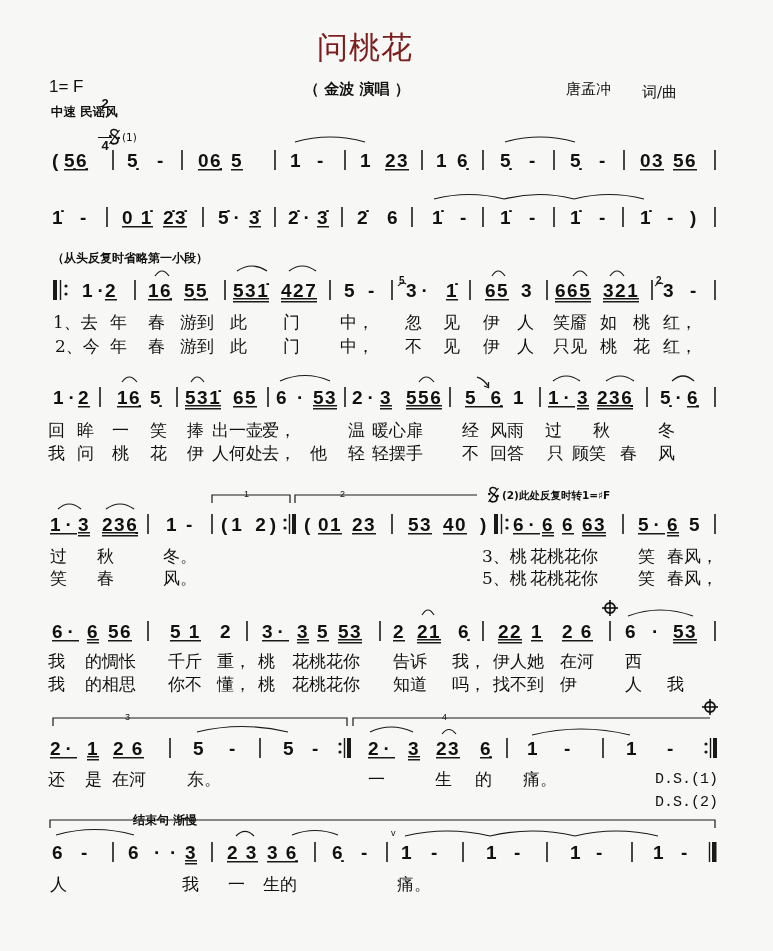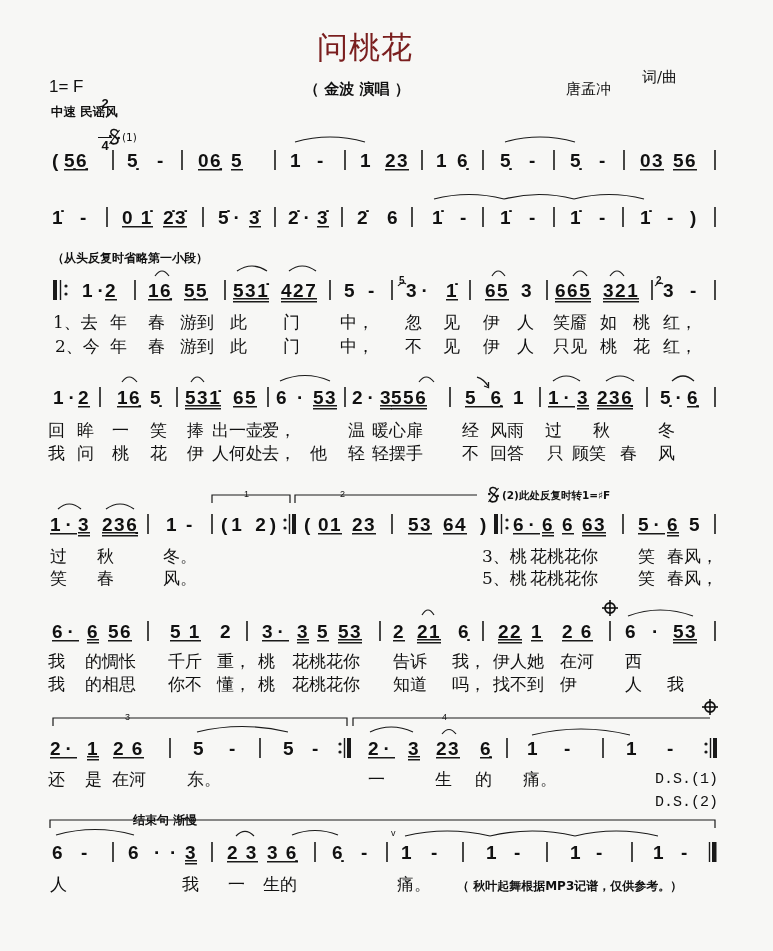--- a/index.html
+++ b/index.html
@@ -37,21 +37,21 @@
 <div id="page">
 
   <div class="abs title" style="left:317px;top:30px">问桃花</div>
   <div class="abs key" style="left:49px;top:78px">1= F</div>
   <div class="abs timesig" style="left:98px;top:71px">
     <span class="num">2</span>
     <span class="den">4</span>
   </div>
   <div class="abs singer" style="left:304px;top:81px">（ 金波 演唱 ）</div>
   <div class="abs credit" style="left:566px;top:81px">唐孟冲</div>
-  <div class="abs credit" style="left:642px;top:69px">词/曲</div>
+  <div class="abs credit" style="left:642px;top:84px">词/曲</div>
   <div class="abs tempo" style="left:51px;top:105px">中速 民谣风</div>
 
   <div class="icon" style="left:108px;top:128px;width:13px;height:18px">
     <svg width="13" height="18" viewBox="0 0 13 18">
         <path d="M10 4 C8 0 2 1 3 5 C4 8 10 9 10 12.5 C10 16.5 3.5 17 2.5 13.5" fill="none" stroke="#111" stroke-width="1.6"></path>
         <line x1="1.5" y1="16" x2="11.5" y2="2" stroke="#111" stroke-width="1.2"></line>
         <circle cx="2.3" cy="8" r="1.3" fill="#111"></circle>
         <circle cx="10.7" cy="10" r="1.3" fill="#111"></circle>
       </svg>
   </div>
@@ -86,21 +86,20 @@
     <svg width="18" height="18" viewBox="0 0 18 18">
         <circle cx="9" cy="9" r="5" fill="none" stroke="#111" stroke-width="1.8"></circle>
         <line x1="9" y1="1" x2="9" y2="17" stroke="#111" stroke-width="1.6"></line>
         <line x1="1" y1="9" x2="17" y2="9" stroke="#111" stroke-width="1.6"></line>
       </svg>
   </div>
 
   <div class="abs ds" style="left:655px;top:772px">D.S.(1)</div>
   <div class="abs ds" style="left:655px;top:795px">D.S.(2)</div>
   <div class="abs" style="left:391px;top:829px;font-size:9px;line-height:9px">v</div>
-  <div class="abs small-note" style="left:457px;top:879px">（ 秋叶起舞根据MP3记谱，仅供参考。）</div>
 
   <div class="sys" style="top:151px">
     <span class="n" style="left:52px">(</span>
     <span class="n u1" style="left:64px">5̣6̣</span>
     <span class="n" style="left:127px">5̣</span>
     <span class="n" style="left:157px">-</span>
     <span class="n u1" style="left:198px">06̣</span>
     <span class="n u1" style="left:231px">5</span>
     <span class="n" style="left:290px">1</span>
     <span class="n" style="left:317px">-</span>
@@ -198,21 +197,21 @@
     <span class="n u1" style="left:78px">2</span>
     <span class="n u1" style="left:117px">16̣</span>
     <span class="n" style="left:150px">5̣</span>
     <span class="n u2" style="left:185px">531̇</span>
     <span class="n u1" style="left:233px">65</span>
     <span class="n" style="left:276px">6</span>
     <span class="n" style="left:297px">·</span>
     <span class="n u2" style="left:313px">53</span>
     <span class="n dt" style="left:352px">2·</span>
     <span class="n u2" style="left:380px">3</span>
-    <span class="n u2" style="left:391px">556</span>
+    <span class="n u2" style="left:406px">556</span>
     <span class="n u1" style="left:465px">5  6̣</span>
     <span class="n" style="left:513px">1</span>
     <span class="n dt u1" style="left:548px">1·</span>
     <span class="n u2" style="left:577px">3</span>
     <span class="n u2" style="left:597px">236̣</span>
     <span class="n dt" style="left:660px">5̣·</span>
     <span class="n u1" style="left:687px">6̣</span>
   </div>
   <div class="lyr" style="top:422px">
     <span class="ly" style="left:48px">回</span>
@@ -253,21 +252,21 @@
     <span class="n dt u1" style="left:50px">1·</span>
     <span class="n u2" style="left:78px">3</span>
     <span class="n u2" style="left:102px">236̣</span>
     <span class="n" style="left:166px">1</span>
     <span class="n" style="left:186px">-</span>
     <span class="n wide" style="left:221px">(1 2)</span>
     <span class="n" style="left:304px">(</span>
     <span class="n u1" style="left:318px">01</span>
     <span class="n u1" style="left:352px">23</span>
     <span class="n u1" style="left:408px">53</span>
-    <span class="n u1" style="left:443px">64</span>
+    <span class="n u1" style="left:443px">40</span>
     <span class="n" style="left:480px">)</span>
     <span class="n dt u1" style="left:513px">6·</span>
     <span class="n u2" style="left:542px">6</span>
     <span class="n u1" style="left:562px">6</span>
     <span class="n u2" style="left:582px">63</span>
     <span class="n dt u1" style="left:638px">5·</span>
     <span class="n u2" style="left:667px">6</span>
     <span class="n" style="left:689px">5</span>
   </div>
   <div class="lyr" style="top:548px">

